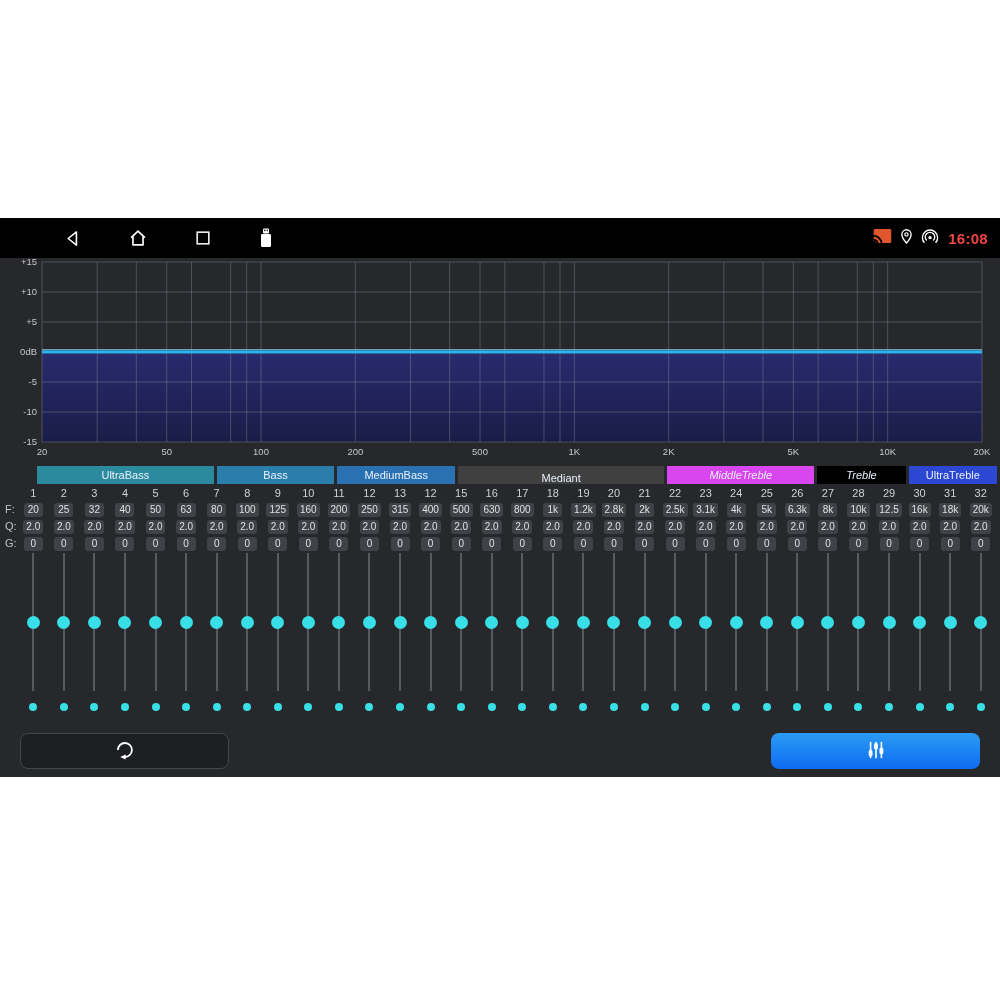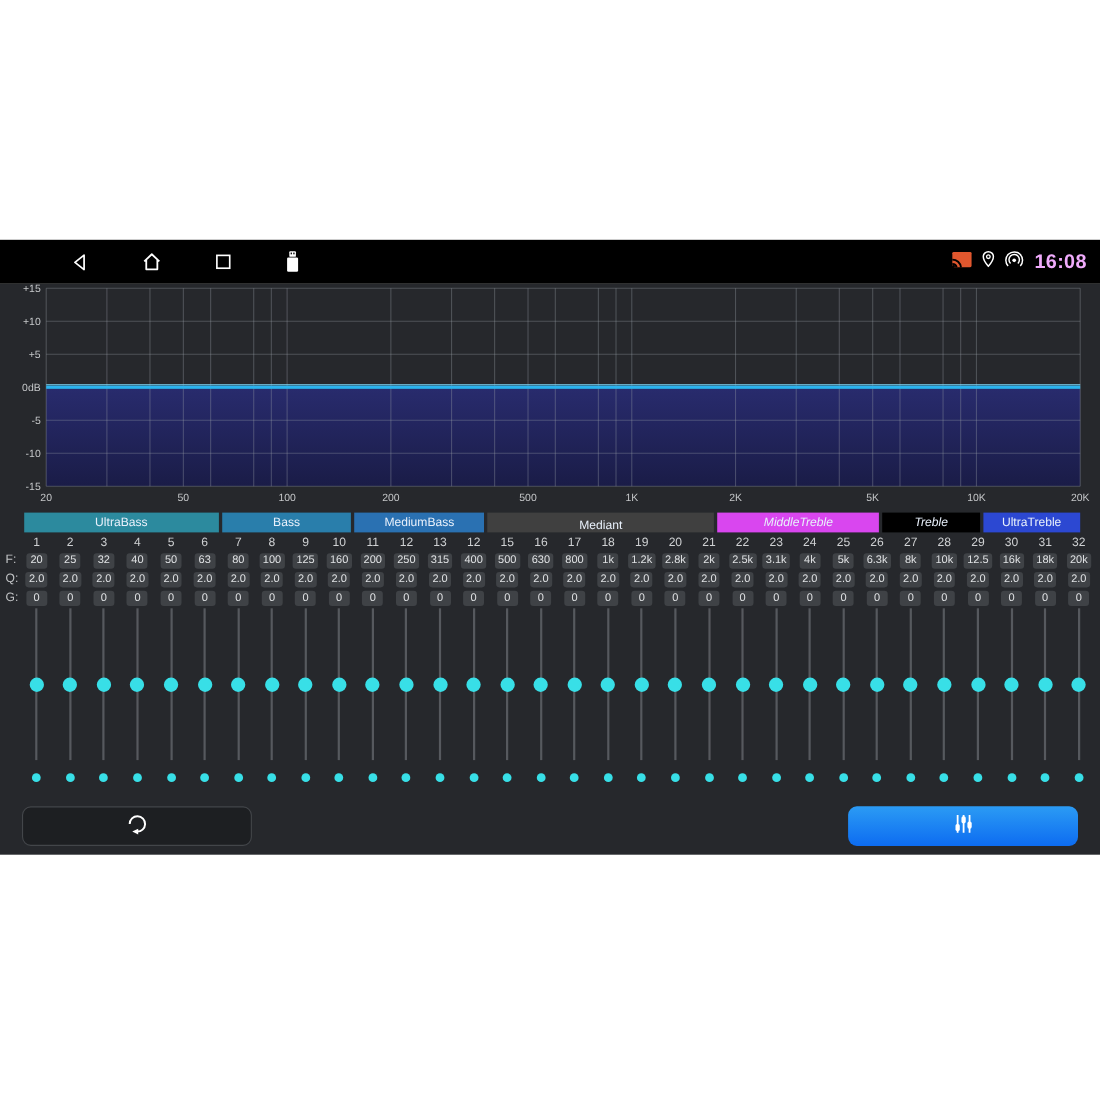--- a/index.html
+++ b/index.html
@@ -3,26 +3,26 @@
 <meta charset="utf-8">
 <style>
   html,body{margin:0;padding:0;background:#fff;}
   .canvas{position:relative;width:1000px;height:1000px;background:#fff;overflow:hidden;
           font-family:"Liberation Sans",sans-serif;-webkit-font-smoothing:antialiased;}
   
   .status-bar{position:absolute;top:218px;left:0;width:1000px;height:40px;background:#000;}
   .nav-group{position:absolute;left:62px;top:0;height:40px;display:flex;align-items:center;gap:44px;}
   .nav-group svg{display:block;}
   .status-right{position:absolute;right:12px;top:0;height:40px;display:flex;align-items:center;gap:5px;}
-  .time{color:#f0abfc;font-size:18px;font-weight:bold;letter-spacing:.3px;margin-left:3px;}
+  .time{color:#ef4444;font-size:15px;font-weight:bold;letter-spacing:.3px;margin-left:3px;}
   
   .content{position:absolute;top:258px;left:0;width:1000px;height:519px;background:#26282c;}
   #graph{position:absolute;top:0;left:0;}
   
-  #band-bar{position:absolute;top:208px;left:22px;width:960px;height:18px;display:flex;gap:3px;}
+  #band-bar{position:absolute;top:208px;left:37px;width:960px;height:18px;display:flex;gap:3px;}
   .band{flex-basis:0;display:flex;align-items:center;justify-content:center;
         color:#e8f0fb;font-size:11px;white-space:nowrap;overflow:hidden;}
   
   .col-row{position:absolute;left:18px;width:978px;display:grid;grid-template-columns:repeat(32,1fr);}
   .col-row .cell{display:flex;align-items:center;justify-content:center;}
   #channel-numbers{top:228px;height:14px;}
   #channel-numbers .cell{color:#cfd1d3;font-size:11px;}
   #f-row{top:244px;height:15px;}
   #q-row{top:261px;height:15px;}
   #g-row{top:278px;height:15px;}

